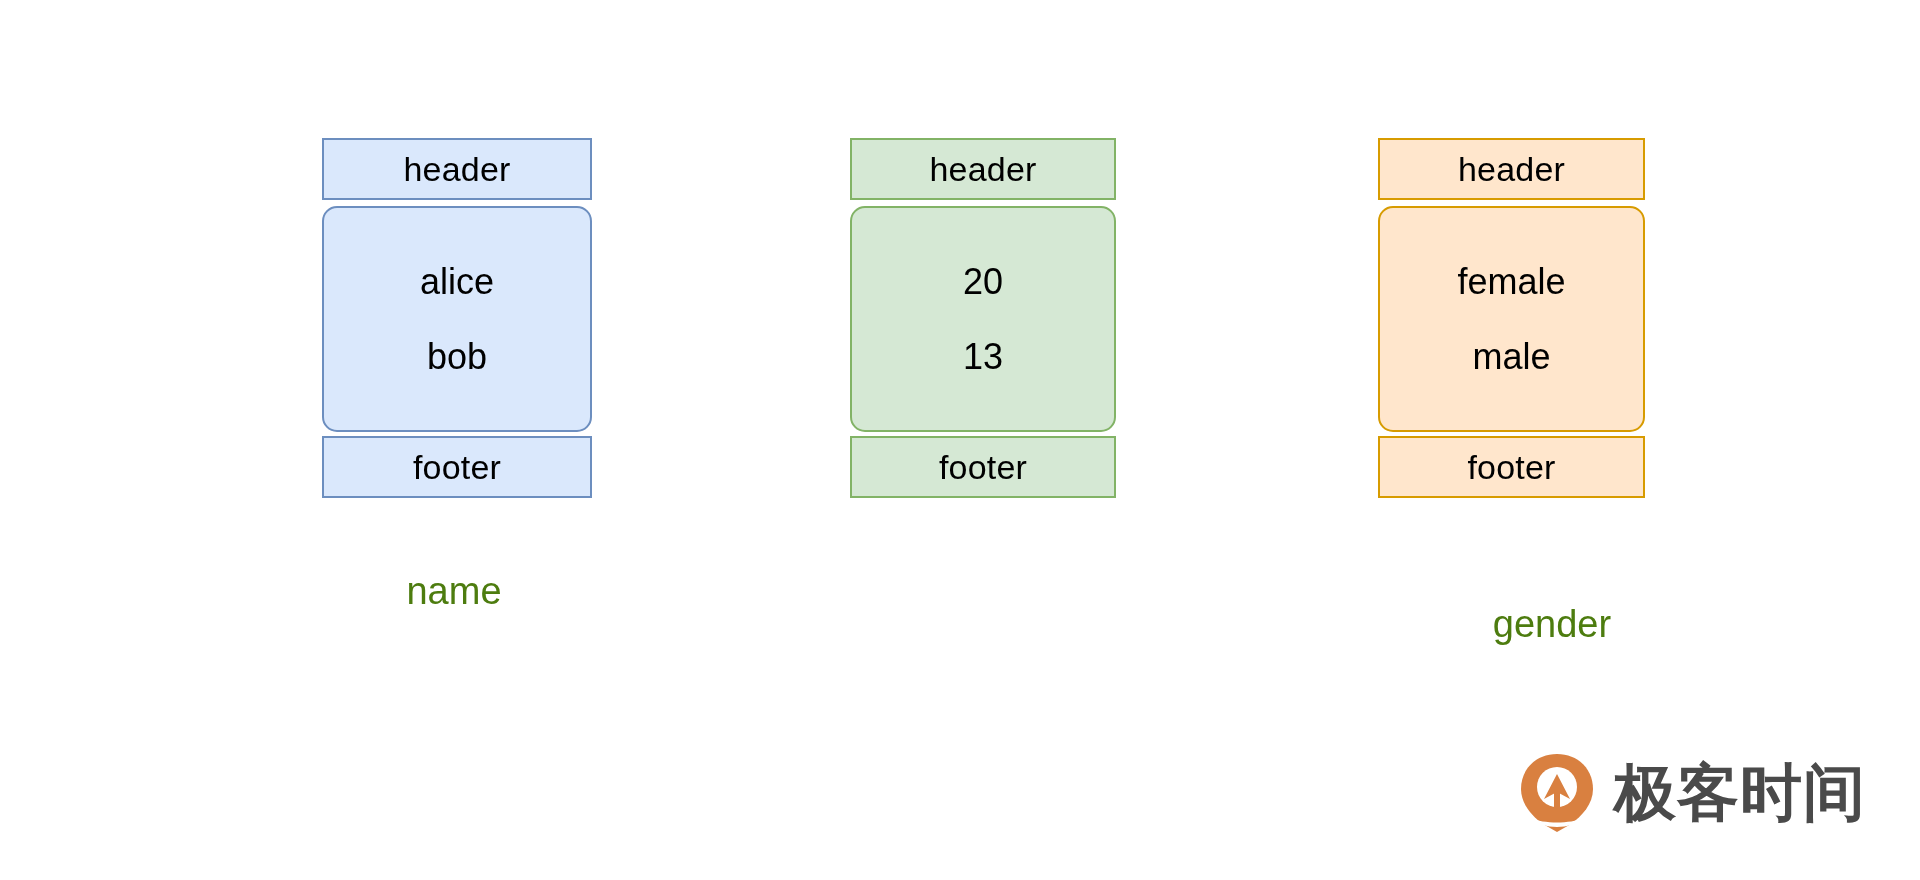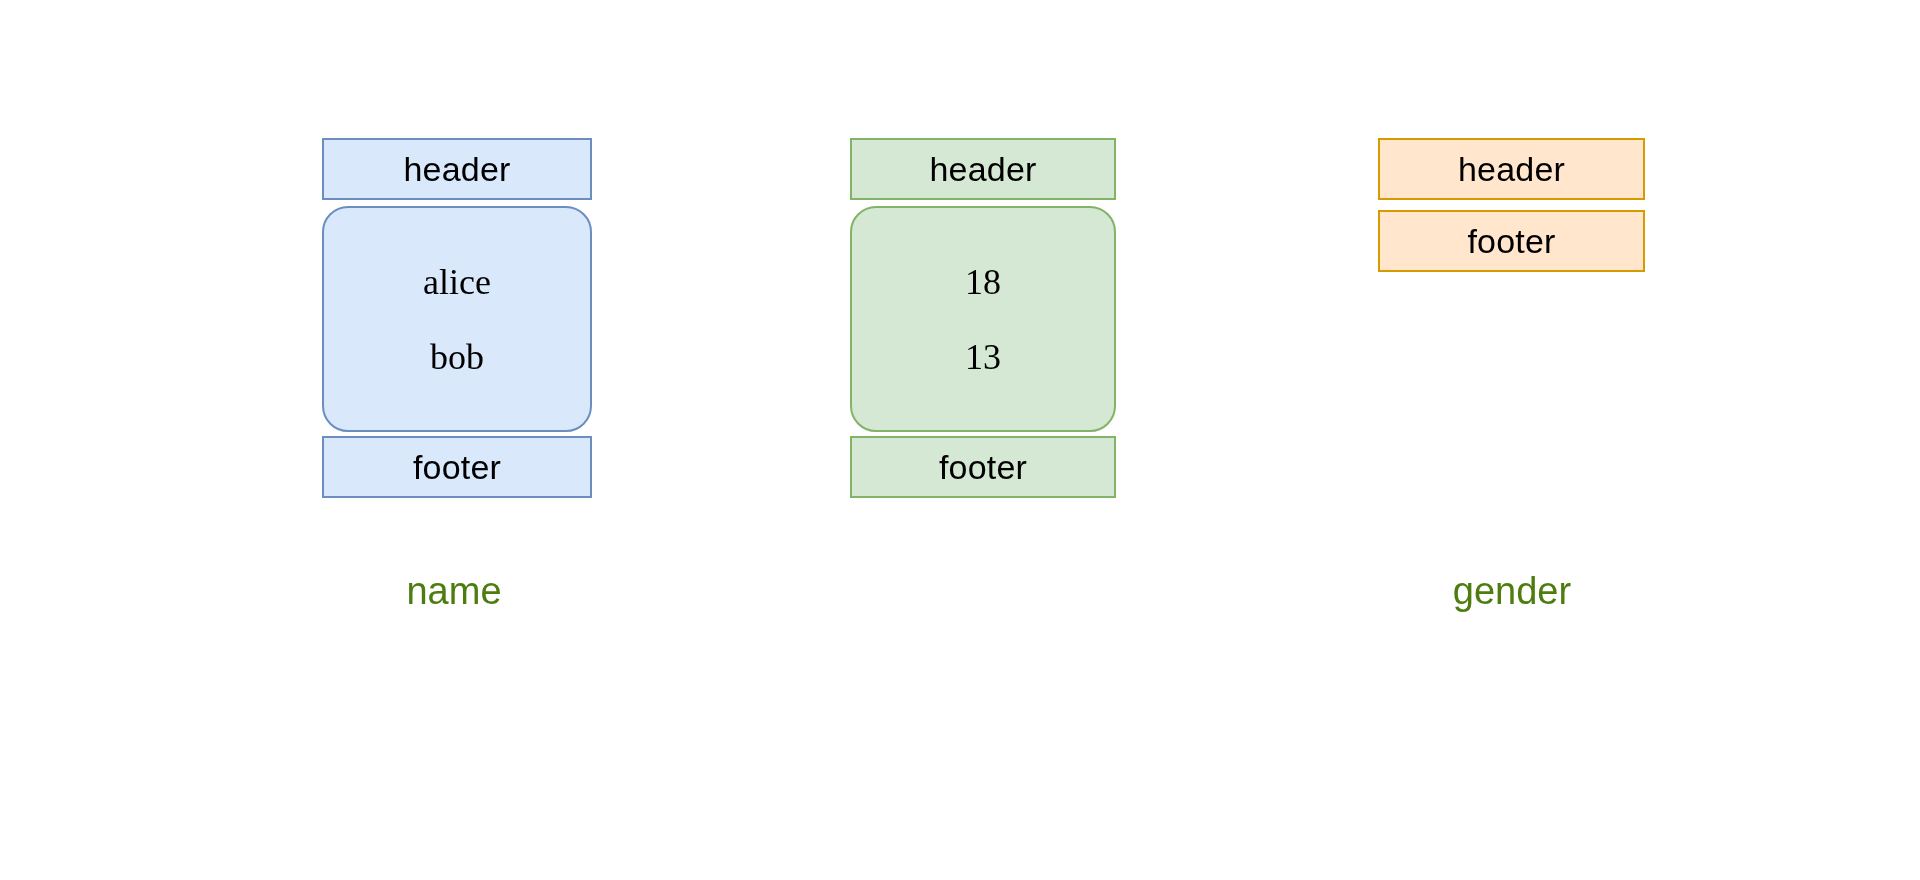--- a/index.html
+++ b/index.html
@@ -53,29 +53,28 @@
   .cap-header { margin-bottom: 6px; }
   .cap-footer { margin-top: 4px; }
 
   
   .body-box {
     box-sizing: border-box;
     width: 100%;
     height: 226px;
     border-style: solid;
     border-width: 2px;
-    border-radius: 26px;
+    border-radius: 15px;
     display: flex;
     flex-direction: column;
     align-items: center;
     justify-content: center;
     gap: 39px;
     position: relative;
     z-index: 1;
-    font-family: Liberation Serif, serif;
   }
 
   .cell {
     font-size: 36px;
     color: #000000;
     line-height: 1;
   }
 
   
   .theme-blue .cap,
@@ -102,21 +101,21 @@
   .caption {
     position: absolute;
     top: 570px;
     width: 300px;
     text-align: center;
     font-size: 38px;
     color: #4d7c0f;
   }
   .cap-label-name   { left: 304px; }
   .cap-label-age    { left: 834px; }
-  .cap-label-gender { left: 1362px; }
+  .cap-label-gender { left: 1402px; margin-top: 33px; }
 
   
   #watermark {
     position: absolute;
     left: 1518px;
     top: 752px;
     display: flex;
     align-items: center;
     gap: 18px;
   }
@@ -151,32 +150,46 @@
       <span>footer</span>
     </div>
   </div>
   <div class="caption cap-label-name">name</div>
 
   <div class="column-group theme-green col-age">
     <div class="cap cap-header">
       <span>header</span>
     </div>
     <div class="body-box">
-      <div class="cell">18</div>
+      <div class="cell">20</div>
       <div class="cell">13</div>
     </div>
     <div class="cap cap-footer">
       <span>footer</span>
     </div>
   </div>
 
   <div class="column-group theme-orange col-gender">
     <div class="cap cap-header">
       <span>header</span>
     </div>
+    <div class="body-box">
+      <div class="cell">female</div>
+      <div class="cell">male</div>
+    </div>
     <div class="cap cap-footer">
       <span>footer</span>
     </div>
   </div>
   <div class="caption cap-label-gender">gender</div>
 
+  <div id="watermark">
+    <svg class="wm-mark" viewBox="0 0 78 82">
+      <path d="M39 2 C18 2 3 17 3 37 C3 52 14 64 25 72 L39 80 L53 72 C64 64 75 52 75 37 C75 17 60 2 39 2 Z" fill="#d98040"></path>
+      <circle cx="39" cy="35" r="20" fill="#ffffff"></circle>
+      <path d="M39 22 L52 47 L39 40 L26 47 Z" fill="#d98040"></path>
+      <rect x="36" y="33" width="6" height="38" fill="#d98040"></rect>
+      <path d="M14 66 C24 78 54 78 64 66 C54 72 24 72 14 66 Z" fill="#ffffff"></path>
+    </svg>
+    <div class="wm-text">极客时间</div>
+  </div>
 
 </div>
 
 </body></html>

